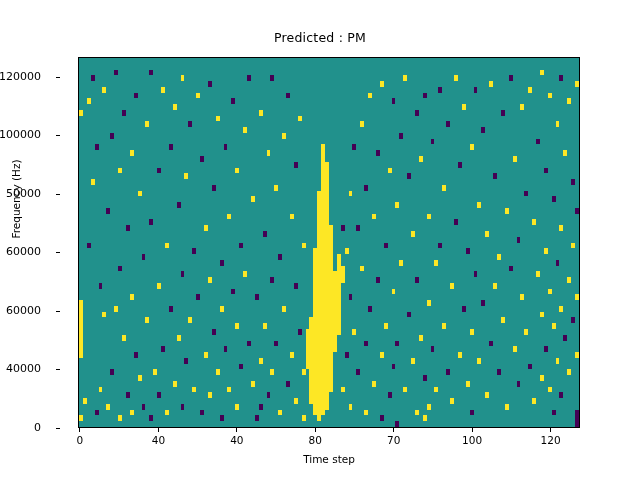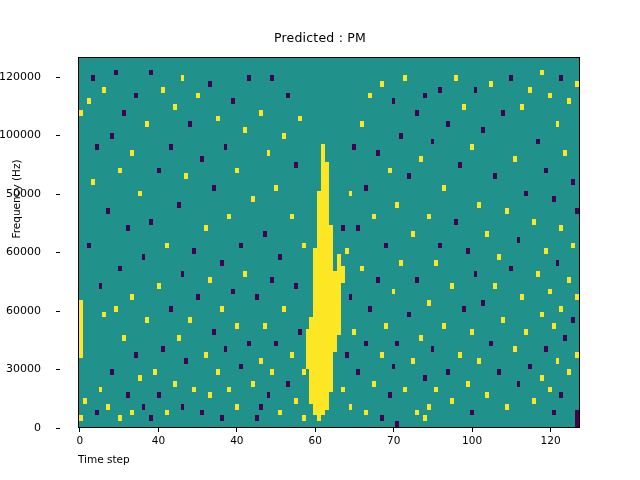--- a/index.html
+++ b/index.html
@@ -23,21 +23,21 @@
              font-size:11px;color:#000;}
   #ylabel{position:absolute;left:-44px;top:193px;width:120px;text-align:center;
           transform:rotate(-90deg);transform-origin:center center;
           font-size:10.5px;color:#000;white-space:nowrap;}
 
   
   .xtick{position:absolute;top:428px;width:0;}
   .xtick .tk{position:absolute;left:-0.5px;top:0;width:1px;height:3.5px;background:#000;}
   .xtick .lb{position:absolute;top:6px;left:-22px;width:44px;text-align:center;
              font-size:10.5px;color:#000;}
-  #xlabel{position:absolute;left:78px;top:453px;width:502px;text-align:left;
+  #xlabel{position:absolute;left:78px;top:453px;width:502px;text-align:center;
           font-size:10.5px;color:#000;}
 </style>
 </head>
 <body>
 
 <div id="figure">
 
   <div id="title">Predicted : PM</div>
 
   <div id="axes">
@@ -568,21 +568,21 @@
       </svg>
   </div>
 
   <div id="yticklabels">
       <div class="ytick" style="top: 428px;">
         <span class="tk"></span>
         <span class="lb">0</span>
       </div>
       <div class="ytick" style="top: 369.575px;">
         <span class="tk"></span>
-        <span class="lb">30000</span>
+        <span class="lb">40000</span>
       </div>
       <div class="ytick" style="top: 311.15px;">
         <span class="tk"></span>
         <span class="lb">60000</span>
       </div>
       <div class="ytick" style="top: 252.724px;">
         <span class="tk"></span>
         <span class="lb">60000</span>
       </div>
       <div class="ytick" style="top: 194.299px;">
@@ -606,21 +606,21 @@
       <div class="xtick" style="left: 158.398px;">
         <span class="tk"></span>
         <span class="lb">40</span>
       </div>
       <div class="xtick" style="left: 236.836px;">
         <span class="tk"></span>
         <span class="lb">40</span>
       </div>
       <div class="xtick" style="left: 315.273px;">
         <span class="tk"></span>
-        <span class="lb">60</span>
+        <span class="lb">80</span>
       </div>
       <div class="xtick" style="left: 393.711px;">
         <span class="tk"></span>
         <span class="lb">70</span>
       </div>
       <div class="xtick" style="left: 472.148px;">
         <span class="tk"></span>
         <span class="lb">100</span>
       </div>
       <div class="xtick" style="left: 550.586px;">

